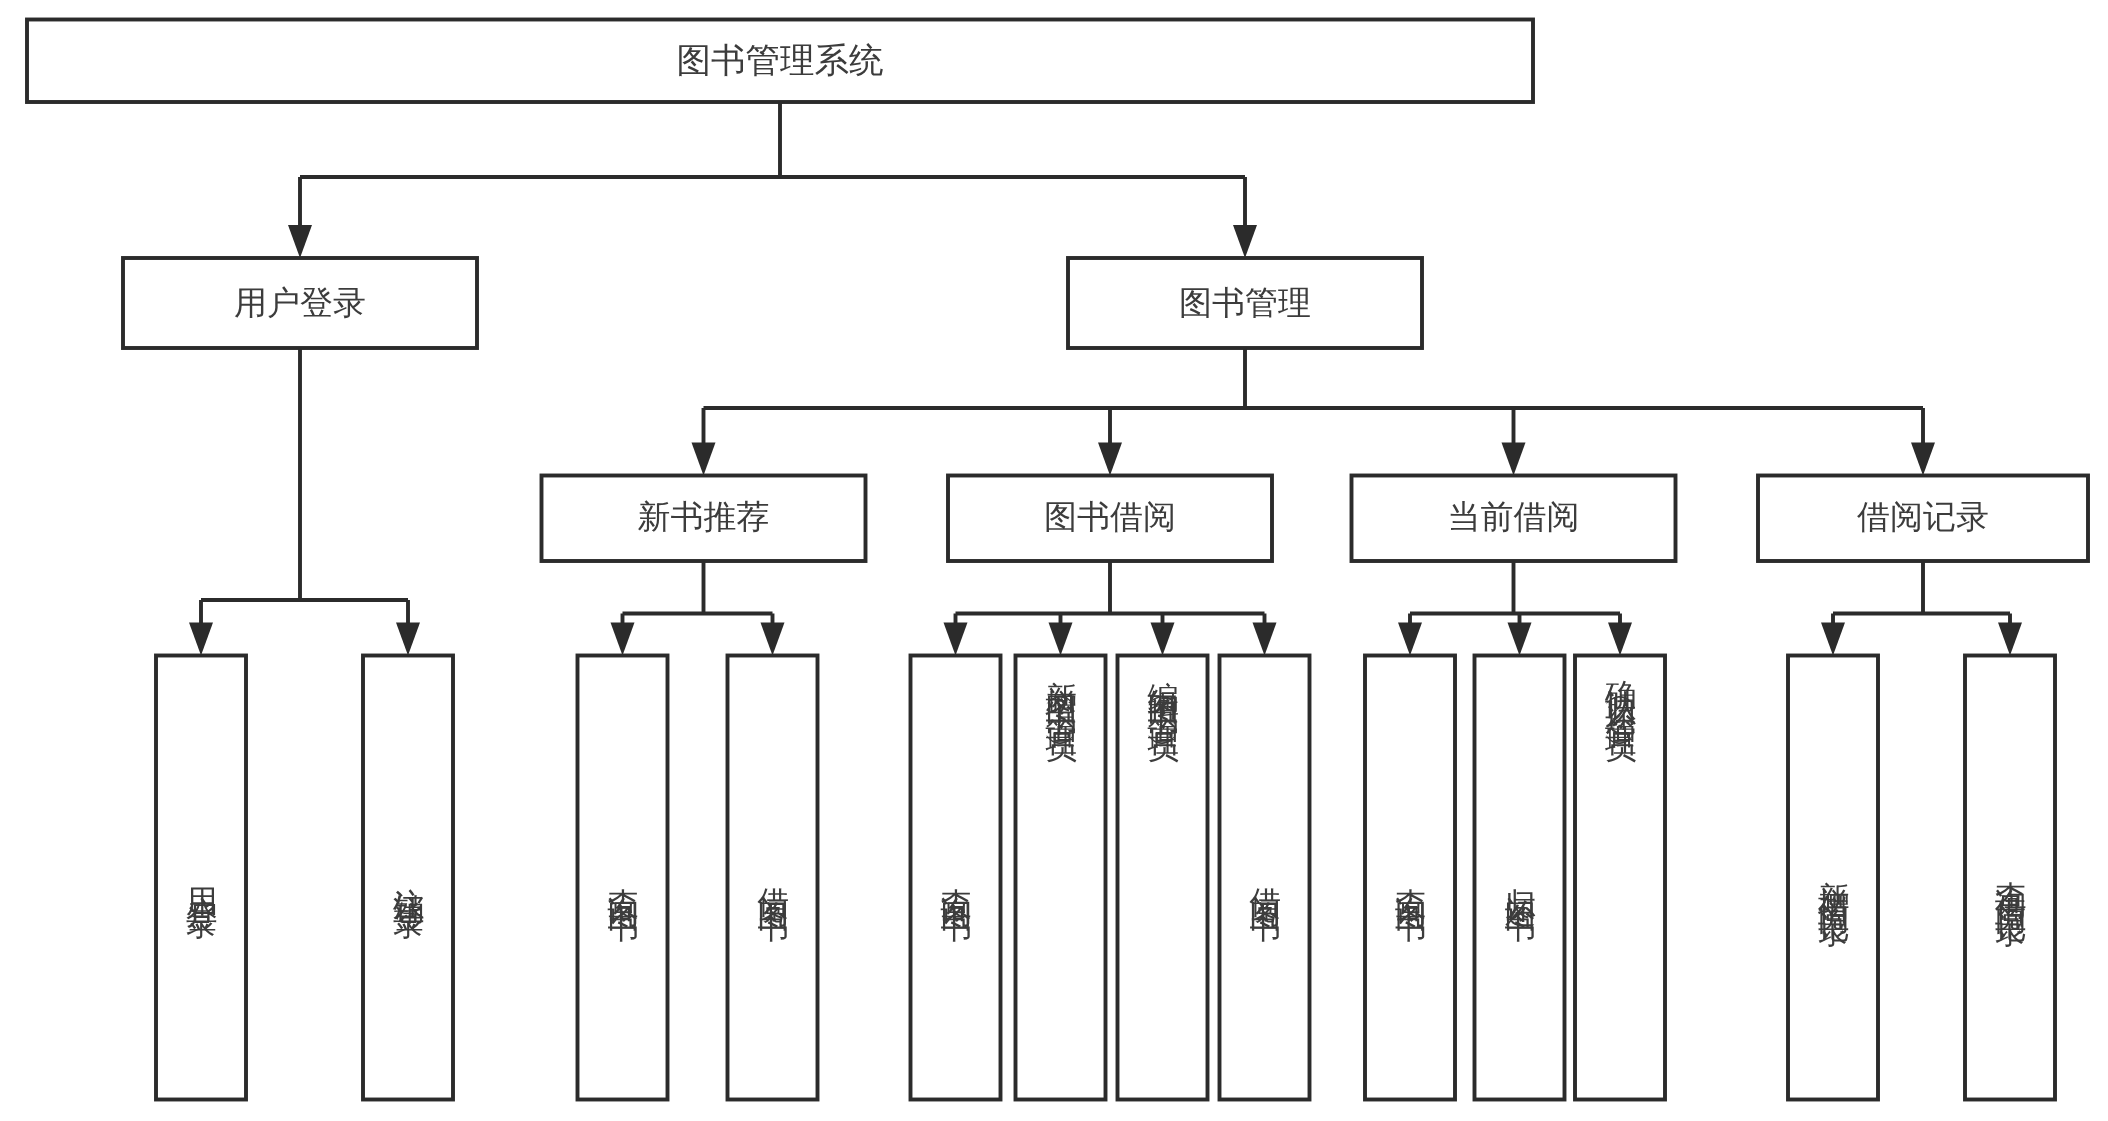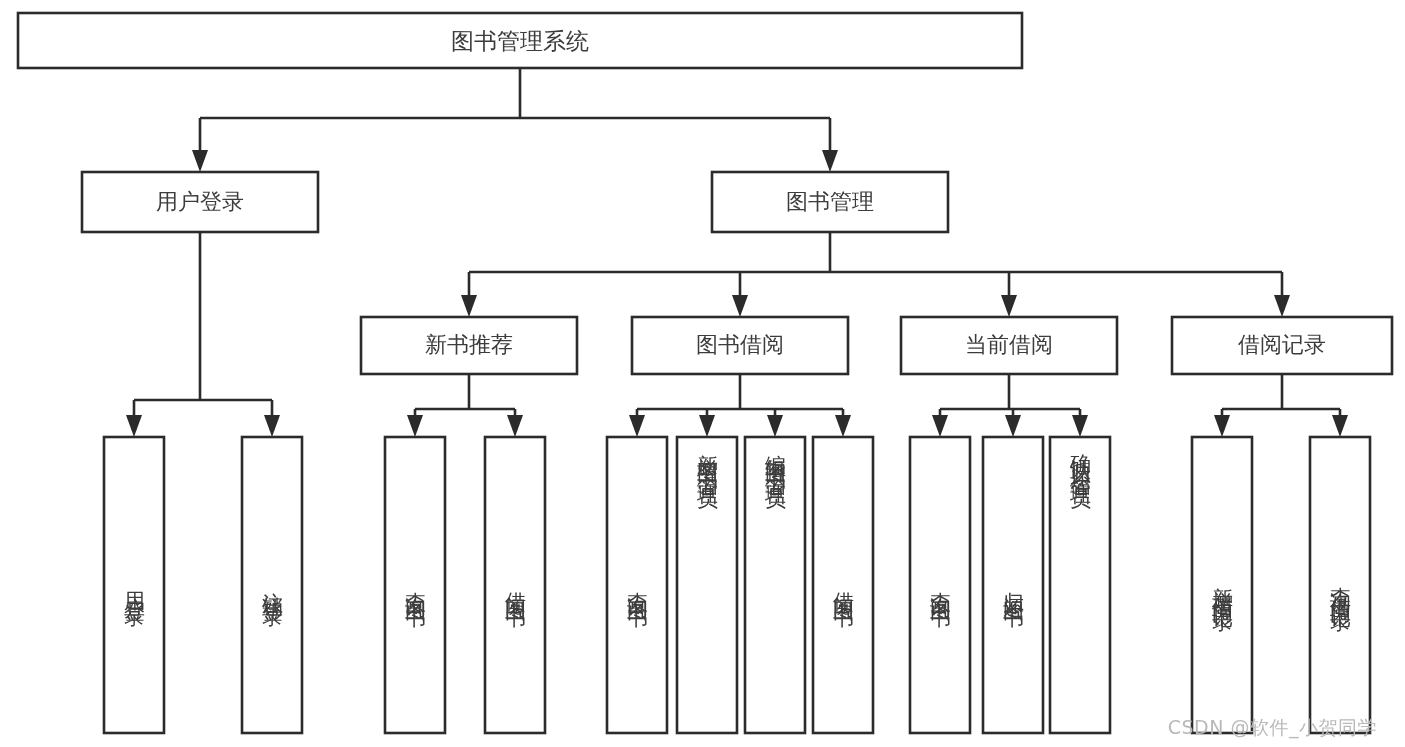--- a/index.html
+++ b/index.html
@@ -198,14 +198,13 @@
   <div class="leaf-label-wrap" style="left:1050px;top:437px;width:60px;height:296px;align-items:flex-start;">
     <span class="leaf-label">确认归还（管理员）</span>
   </div>
   <div class="leaf-label-wrap" style="left:1192px;top:437px;width:60px;height:296px;">
     <span class="leaf-label">新增借阅记录</span>
   </div>
   <div class="leaf-label-wrap" style="left:1310px;top:437px;width:60px;height:296px;">
     <span class="leaf-label">查询借阅记录</span>
   </div>
 
-  <div class="watermark">CSDN @软件_小贺同学</div>
 </div>
 
 </body></html>

